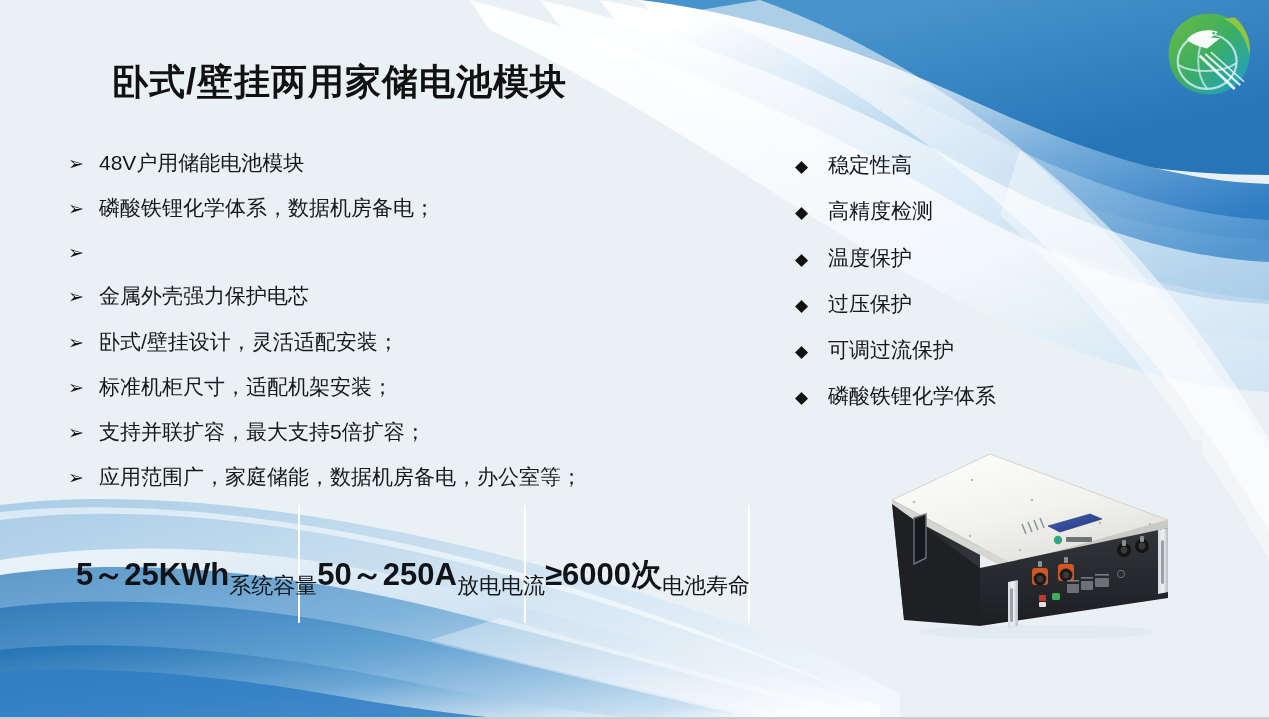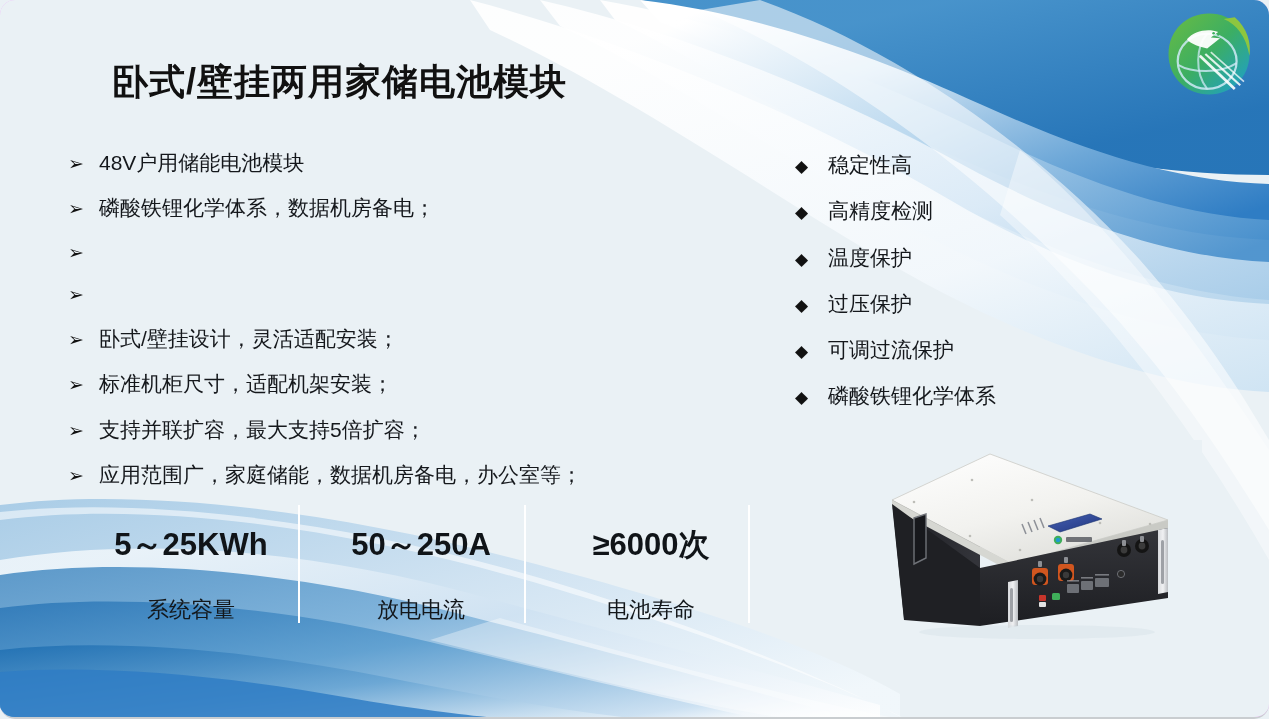--- a/index.html
+++ b/index.html
@@ -8,21 +8,20 @@
     background:#eaf1f5;
     font-family:"Liberation Sans","DejaVu Sans",sans-serif;
     position:relative;
   }
   #slide{
     position:absolute;inset:0;
     background:#f0abfc;
     overflow:hidden;
     border-bottom:2px solid #c9cdd0;
     box-sizing:border-box;
-    border-radius:15px;
   }
   .bg-layer{position:absolute;inset:0;pointer-events:none;}
   .bg-layer svg{display:block;width:1269px;height:719px;}
 
   
   #logo{
     position:absolute;left:1163px;top:8px;width:92px;height:92px;
   }
   #logo svg{display:block;width:92px;height:92px;}
 
@@ -53,21 +52,21 @@
   #right-col .bullet{margin-bottom:20px;font-size:21px;}
   #right-col .mark{font-size:17px;width:33px;}
 
   
   #stats{
     position:absolute;left:76px;top:516px;width:690px;height:110px;
     display:flex;
   }
   .stat{
     flex:1 1 0;position:relative;
-    display:flex;flex-direction:column;align-items:center;
+    display:flex;flex-direction:row;align-items:center;
   }
   .stat .value{
     font-size:31px;font-weight:700;color:#101418;
     letter-spacing:0px;white-space:nowrap;
     margin-top:8px;
   }
   .stat .label{
     font-size:22px;color:#13171b;white-space:nowrap;
     margin-top:29px;
     font-family:Liberation Serif, serif;
@@ -235,20 +234,21 @@
     </div>
     <div class="bullet">
       <span class="mark">➢</span>
       <span>磷酸铁锂化学体系，数据机房备电；</span>
     </div>
     <div class="bullet">
       <span class="mark">➢</span>
     </div>
     <div class="bullet">
       <span class="mark">➢</span>
+      <span>金属外壳强力保护电芯</span>
     </div>
     <div class="bullet">
       <span class="mark">➢</span>
       <span>卧式/壁挂设计，灵活适配安装；</span>
     </div>
     <div class="bullet">
       <span class="mark">➢</span>
       <span>标准机柜尺寸，适配机架安装；</span>
     </div>
     <div class="bullet">

